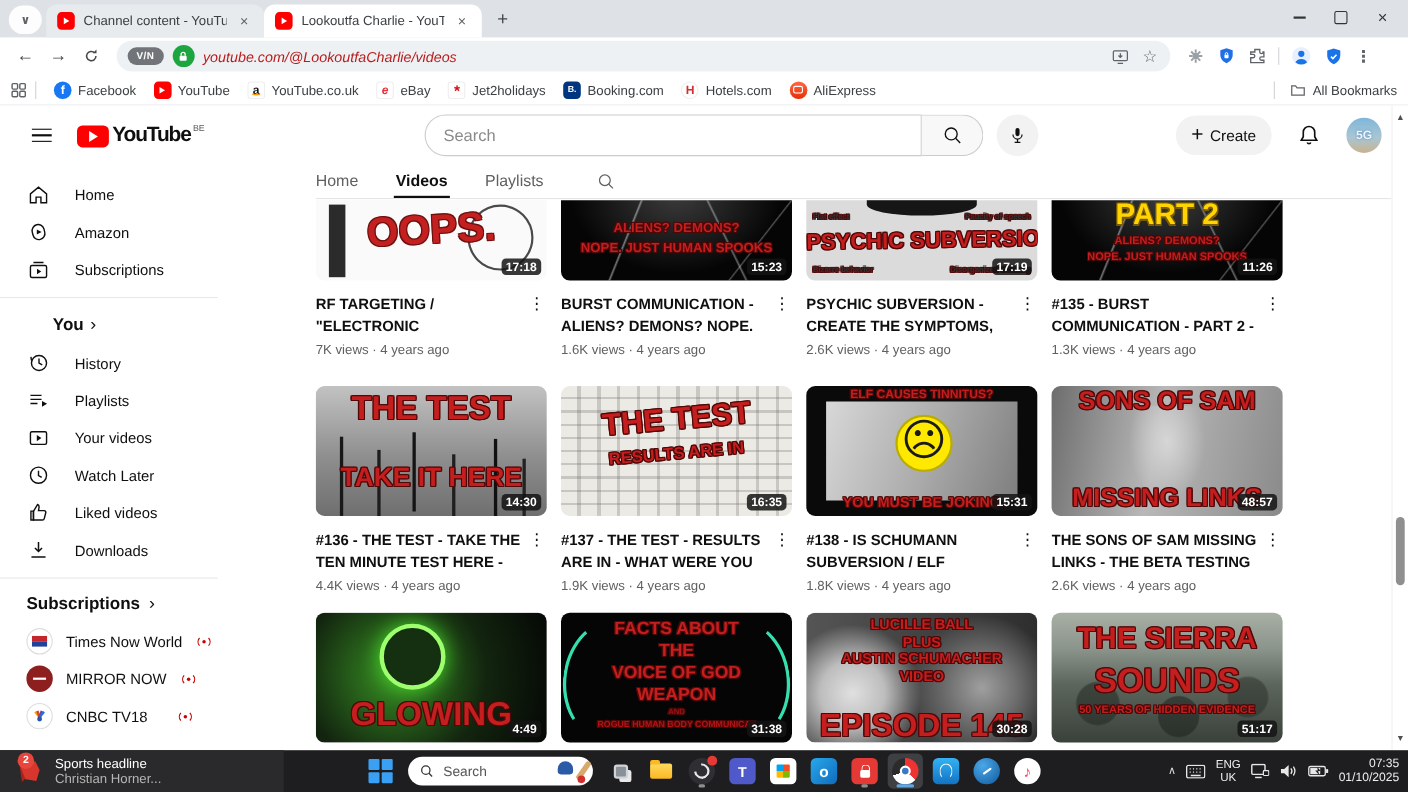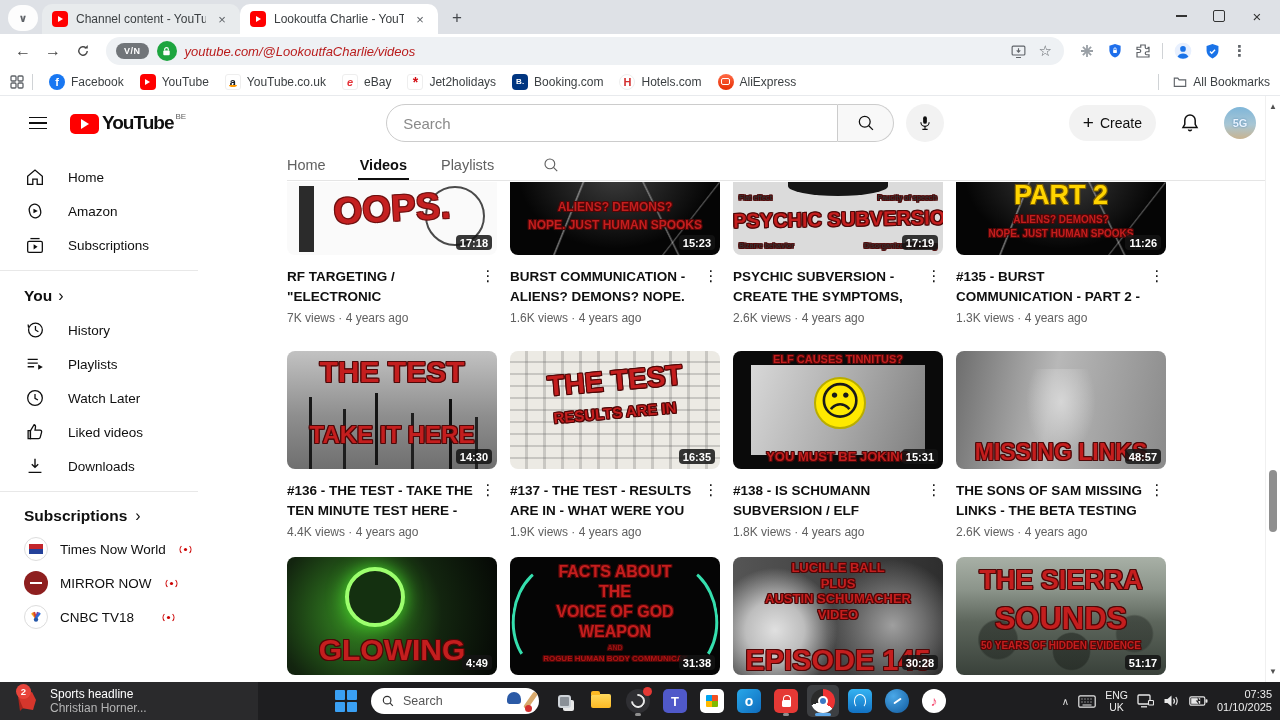--- a/index.html
+++ b/index.html
@@ -78,21 +78,21 @@
   .create .plus{font-size:19px;font-weight:400;}
   .create .plus::after{content:"+";}
   .avatar{width:32px;height:32px;border-radius:50%;background:linear-gradient(180deg,#7fb6d9 0%,#a8c6d4 55%,#c9b38f 100%);display:flex;align-items:center;justify-content:center;color:#eaf4ff;font-size:11px;font-weight:bold;text-shadow:0 0 2px #4a7fae;}
 
   .yt-body{display:flex;height:532px;overflow:hidden;}
   .guide{width:210px;flex:none;padding-top:10px;overflow:hidden;}
   .gitem{height:34px;display:flex;align-items:center;padding-left:24px;gap:22px;}
   .gitem .gicon{width:22px;height:22px;flex:none;display:flex;align-items:center;justify-content:center;}
   .glabel{font-size:13.5px;color:#0f0f0f;white-space:nowrap;}
   .gdivider{height:1px;background:#e8e8e8;margin:8px 12px 8px 0;}
-  .gyou{height:34px;display:flex;align-items:center;padding-left:24px;gap:6px;font-size:15.5px;font-weight:bold;color:#0f0f0f;}
+  .gyou{height:34px;display:flex;align-items:center;padding-left:24px;gap:6px;font-size:15.5px;font-weight:bold;color:#0f0f0f;margin-left:24px;}
   .chev-r::after{content:"\203A";font-size:16px;font-weight:400;color:#0f0f0f;}
   .gsubhead{height:32px;display:flex;align-items:center;padding-left:24px;gap:8px;font-size:15.5px;font-weight:bold;color:#0f0f0f;margin-top:4px;}
   .schan{height:34px;display:flex;align-items:center;padding-left:24px;gap:12px;padding-right:34px;}
   .schan .cav{width:24px;height:24px;border-radius:50%;flex:none;overflow:hidden;display:flex;align-items:center;justify-content:center;}
   .schan .glabel{flex:1;}
   .live{flex:none;}
 
   .main{flex:1;margin-left:77px;overflow:hidden;}
   .ctabs{height:31px;display:flex;align-items:center;gap:34px;border-bottom:1px solid #e5e5e5;position:relative;}
   .ctab{font-size:14.5px;color:#606060;font-weight:500;height:100%;display:flex;align-items:center;position:relative;}
@@ -469,20 +469,29 @@
               <svg width="22" height="22" viewBox="0 0 24 24">
                 <path d="M4 7h11M4 11h11M4 15h7" stroke="#0f0f0f" stroke-width="1.4"></path>
                 <path d="m15.5 12.5 5 2.9-5 2.9z" fill="#0f0f0f"></path>
               </svg>
             </span>
           <span class="glabel">Playlists</span>
         </div>
         <div class="gitem">
           <span class="gicon">
               <svg width="22" height="22" viewBox="0 0 24 24">
+                <rect x="4" y="6" width="16" height="12.5" rx="1.5" fill="none" stroke="#0f0f0f" stroke-width="1.4"></rect>
+                <path d="m10.3 9.3 4.6 3-4.6 3z" fill="#0f0f0f"></path>
+              </svg>
+            </span>
+          <span class="glabel">Your videos</span>
+        </div>
+        <div class="gitem">
+          <span class="gicon">
+              <svg width="22" height="22" viewBox="0 0 24 24">
                 <circle cx="12" cy="12" r="8" fill="none" stroke="#0f0f0f" stroke-width="1.4"></circle>
                 <path d="M12 7.5v4.8l3.2 1.9" fill="none" stroke="#0f0f0f" stroke-width="1.4"></path>
               </svg>
             </span>
           <span class="glabel">Watch Later</span>
         </div>
         <div class="gitem">
           <span class="gicon">
               <svg width="22" height="22" viewBox="0 0 24 24">
                 <path d="M7 10.8 11 4c1.2.4 1.8 1.4 1.5 3L12 10h5.6c1.1 0 1.9 1 1.6 2.1l-1.5 5.8c-.2.9-1 1.4-1.9 1.4H7z" fill="none" stroke="#0f0f0f" stroke-width="1.4"></path>
@@ -661,20 +670,21 @@
                 <div class="txt">
                   <div class="vtitle">#138 - IS SCHUMANN SUBVERSION / ELF CAUSING ARTIFICIAL...</div>
                   <div class="vmeta">1.8K views · 4 years ago</div>
                 </div>
                 <span class="vkebab"></span>
               </div>
           </div>
           <div class="card">
             <div class="thumb v8">
                 <span class="dur">48:57</span>
+                <div class="tl tl0 red-otl">SONS OF SAM</div>
                 <div class="tl tl1 red-otl">MISSING LINKS</div>
               </div>
             <div class="info">
                 <div class="txt">
                   <div class="vtitle">THE SONS OF SAM MISSING LINKS - THE BETA TESTING OF DAVID...</div>
                   <div class="vmeta">2.6K views · 4 years ago</div>
                 </div>
                 <span class="vkebab"></span>
               </div>
           </div>

